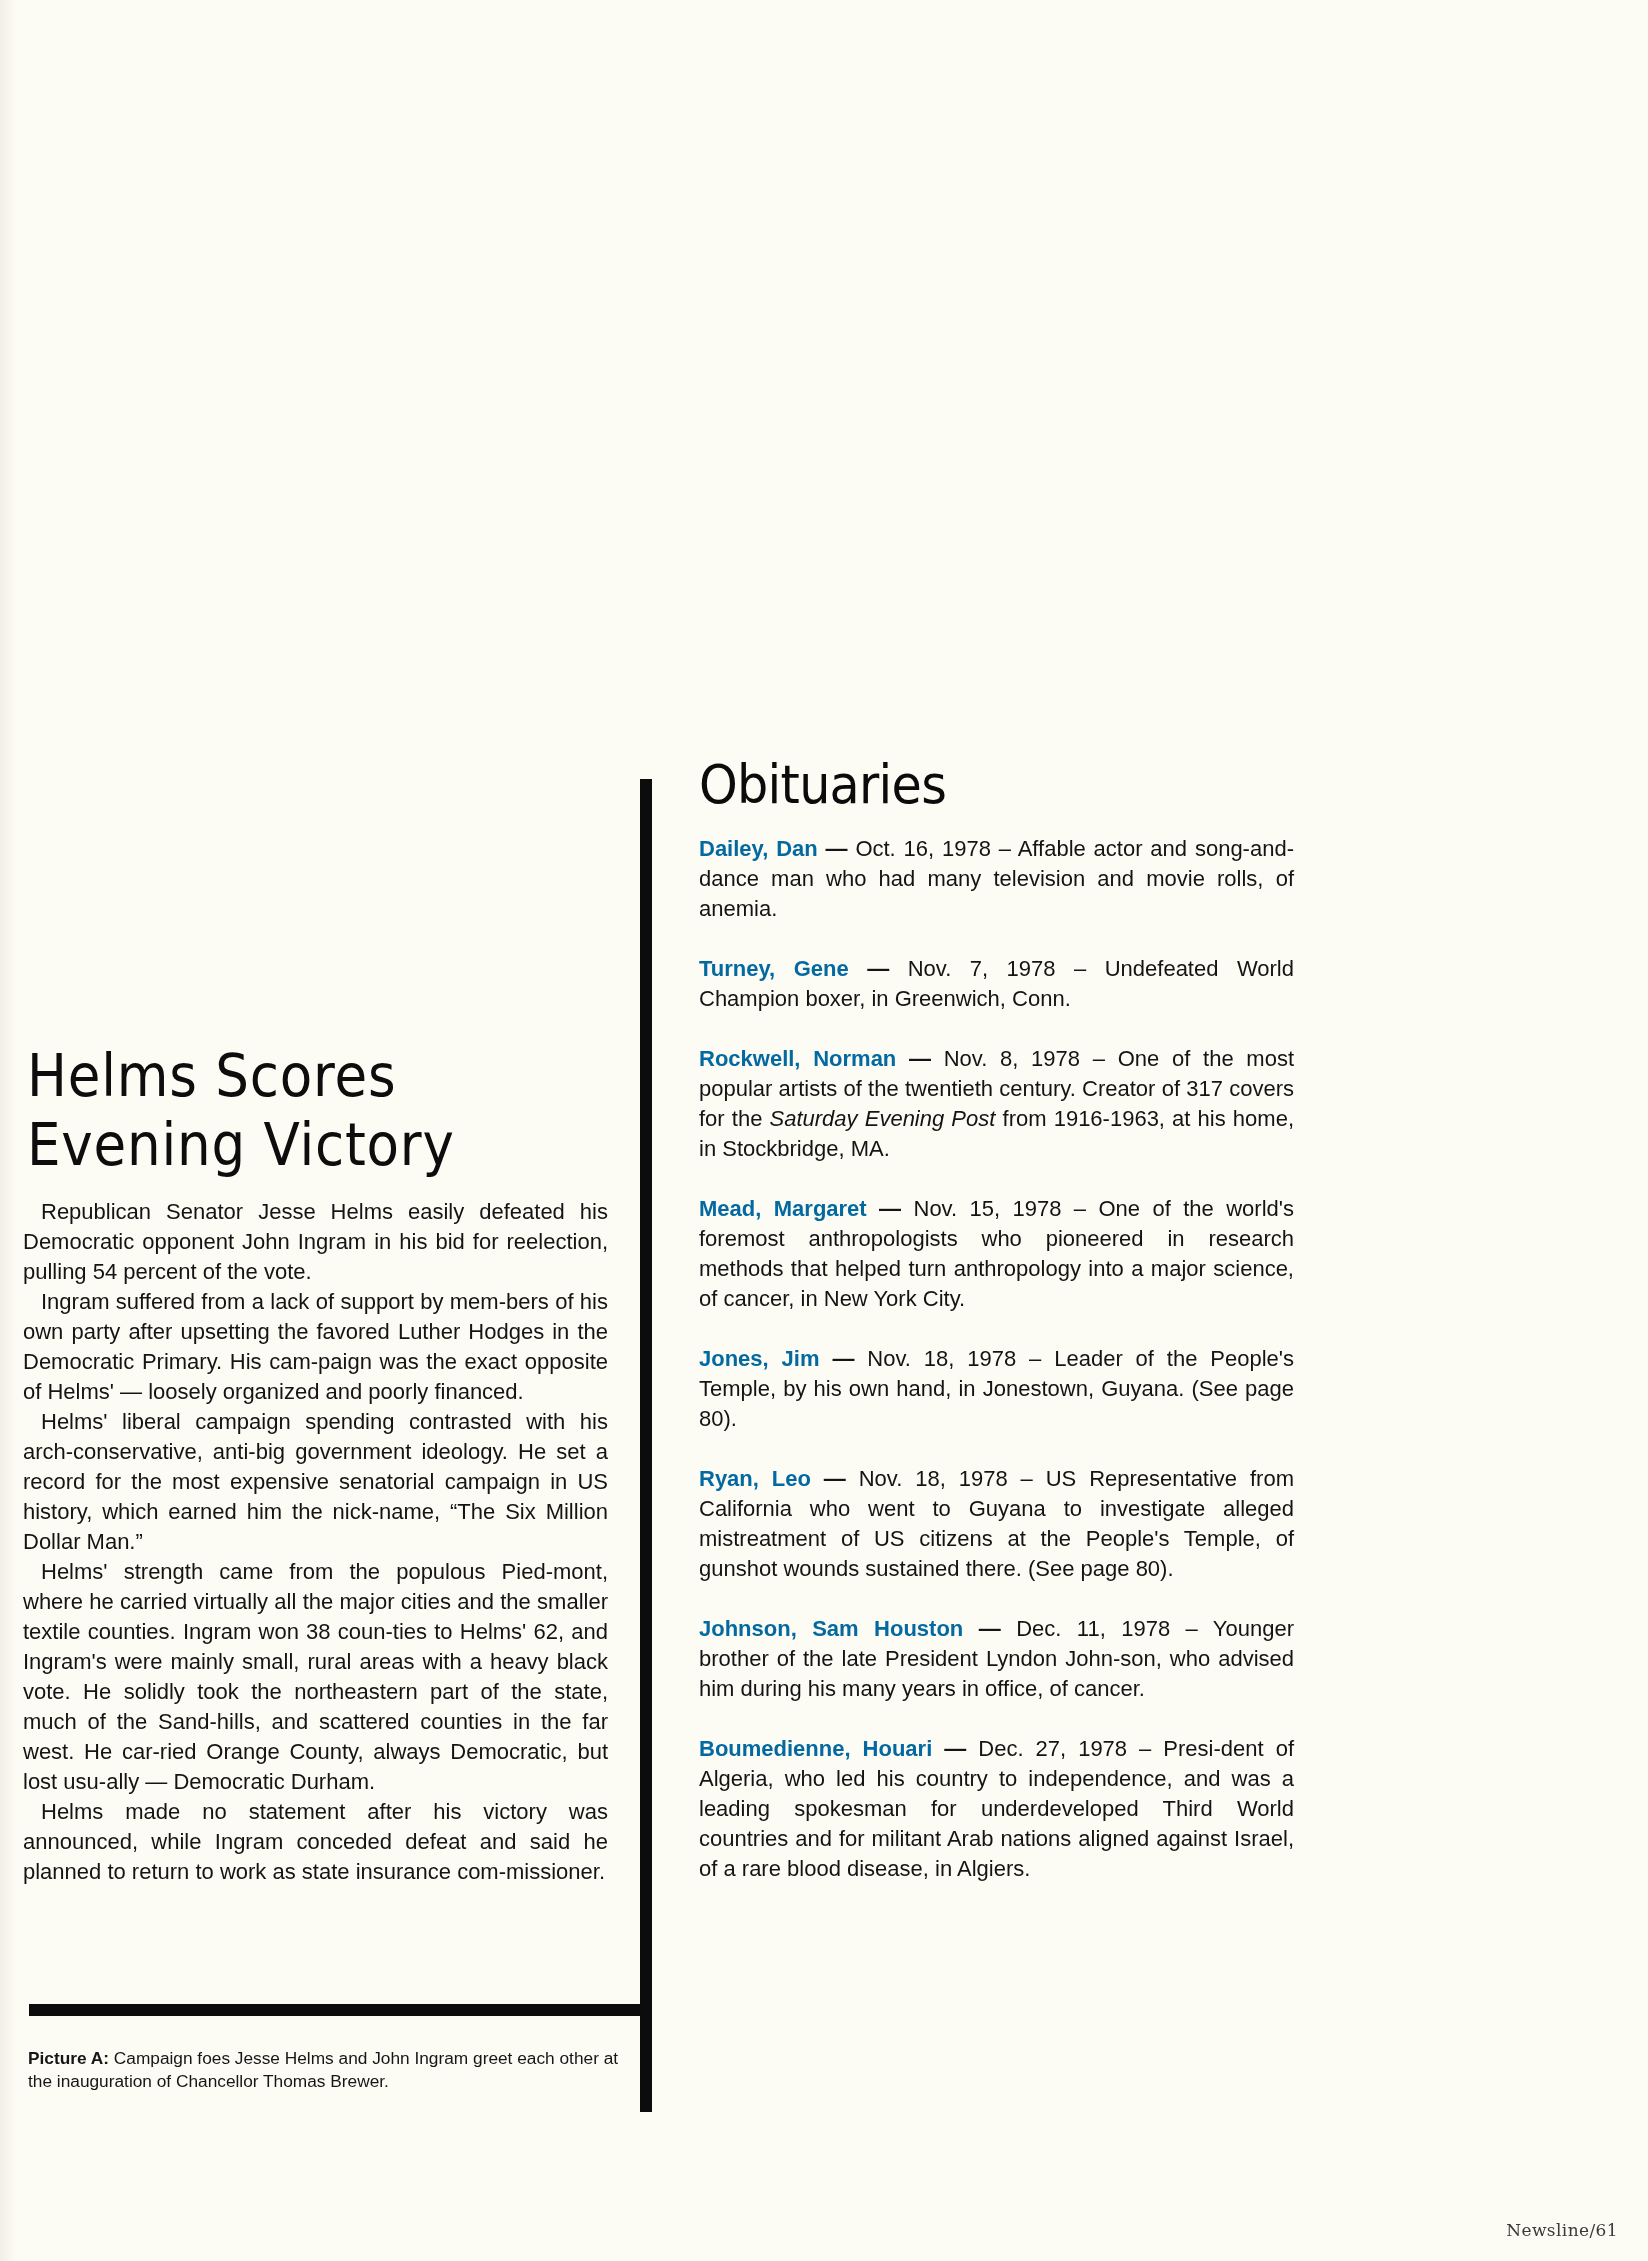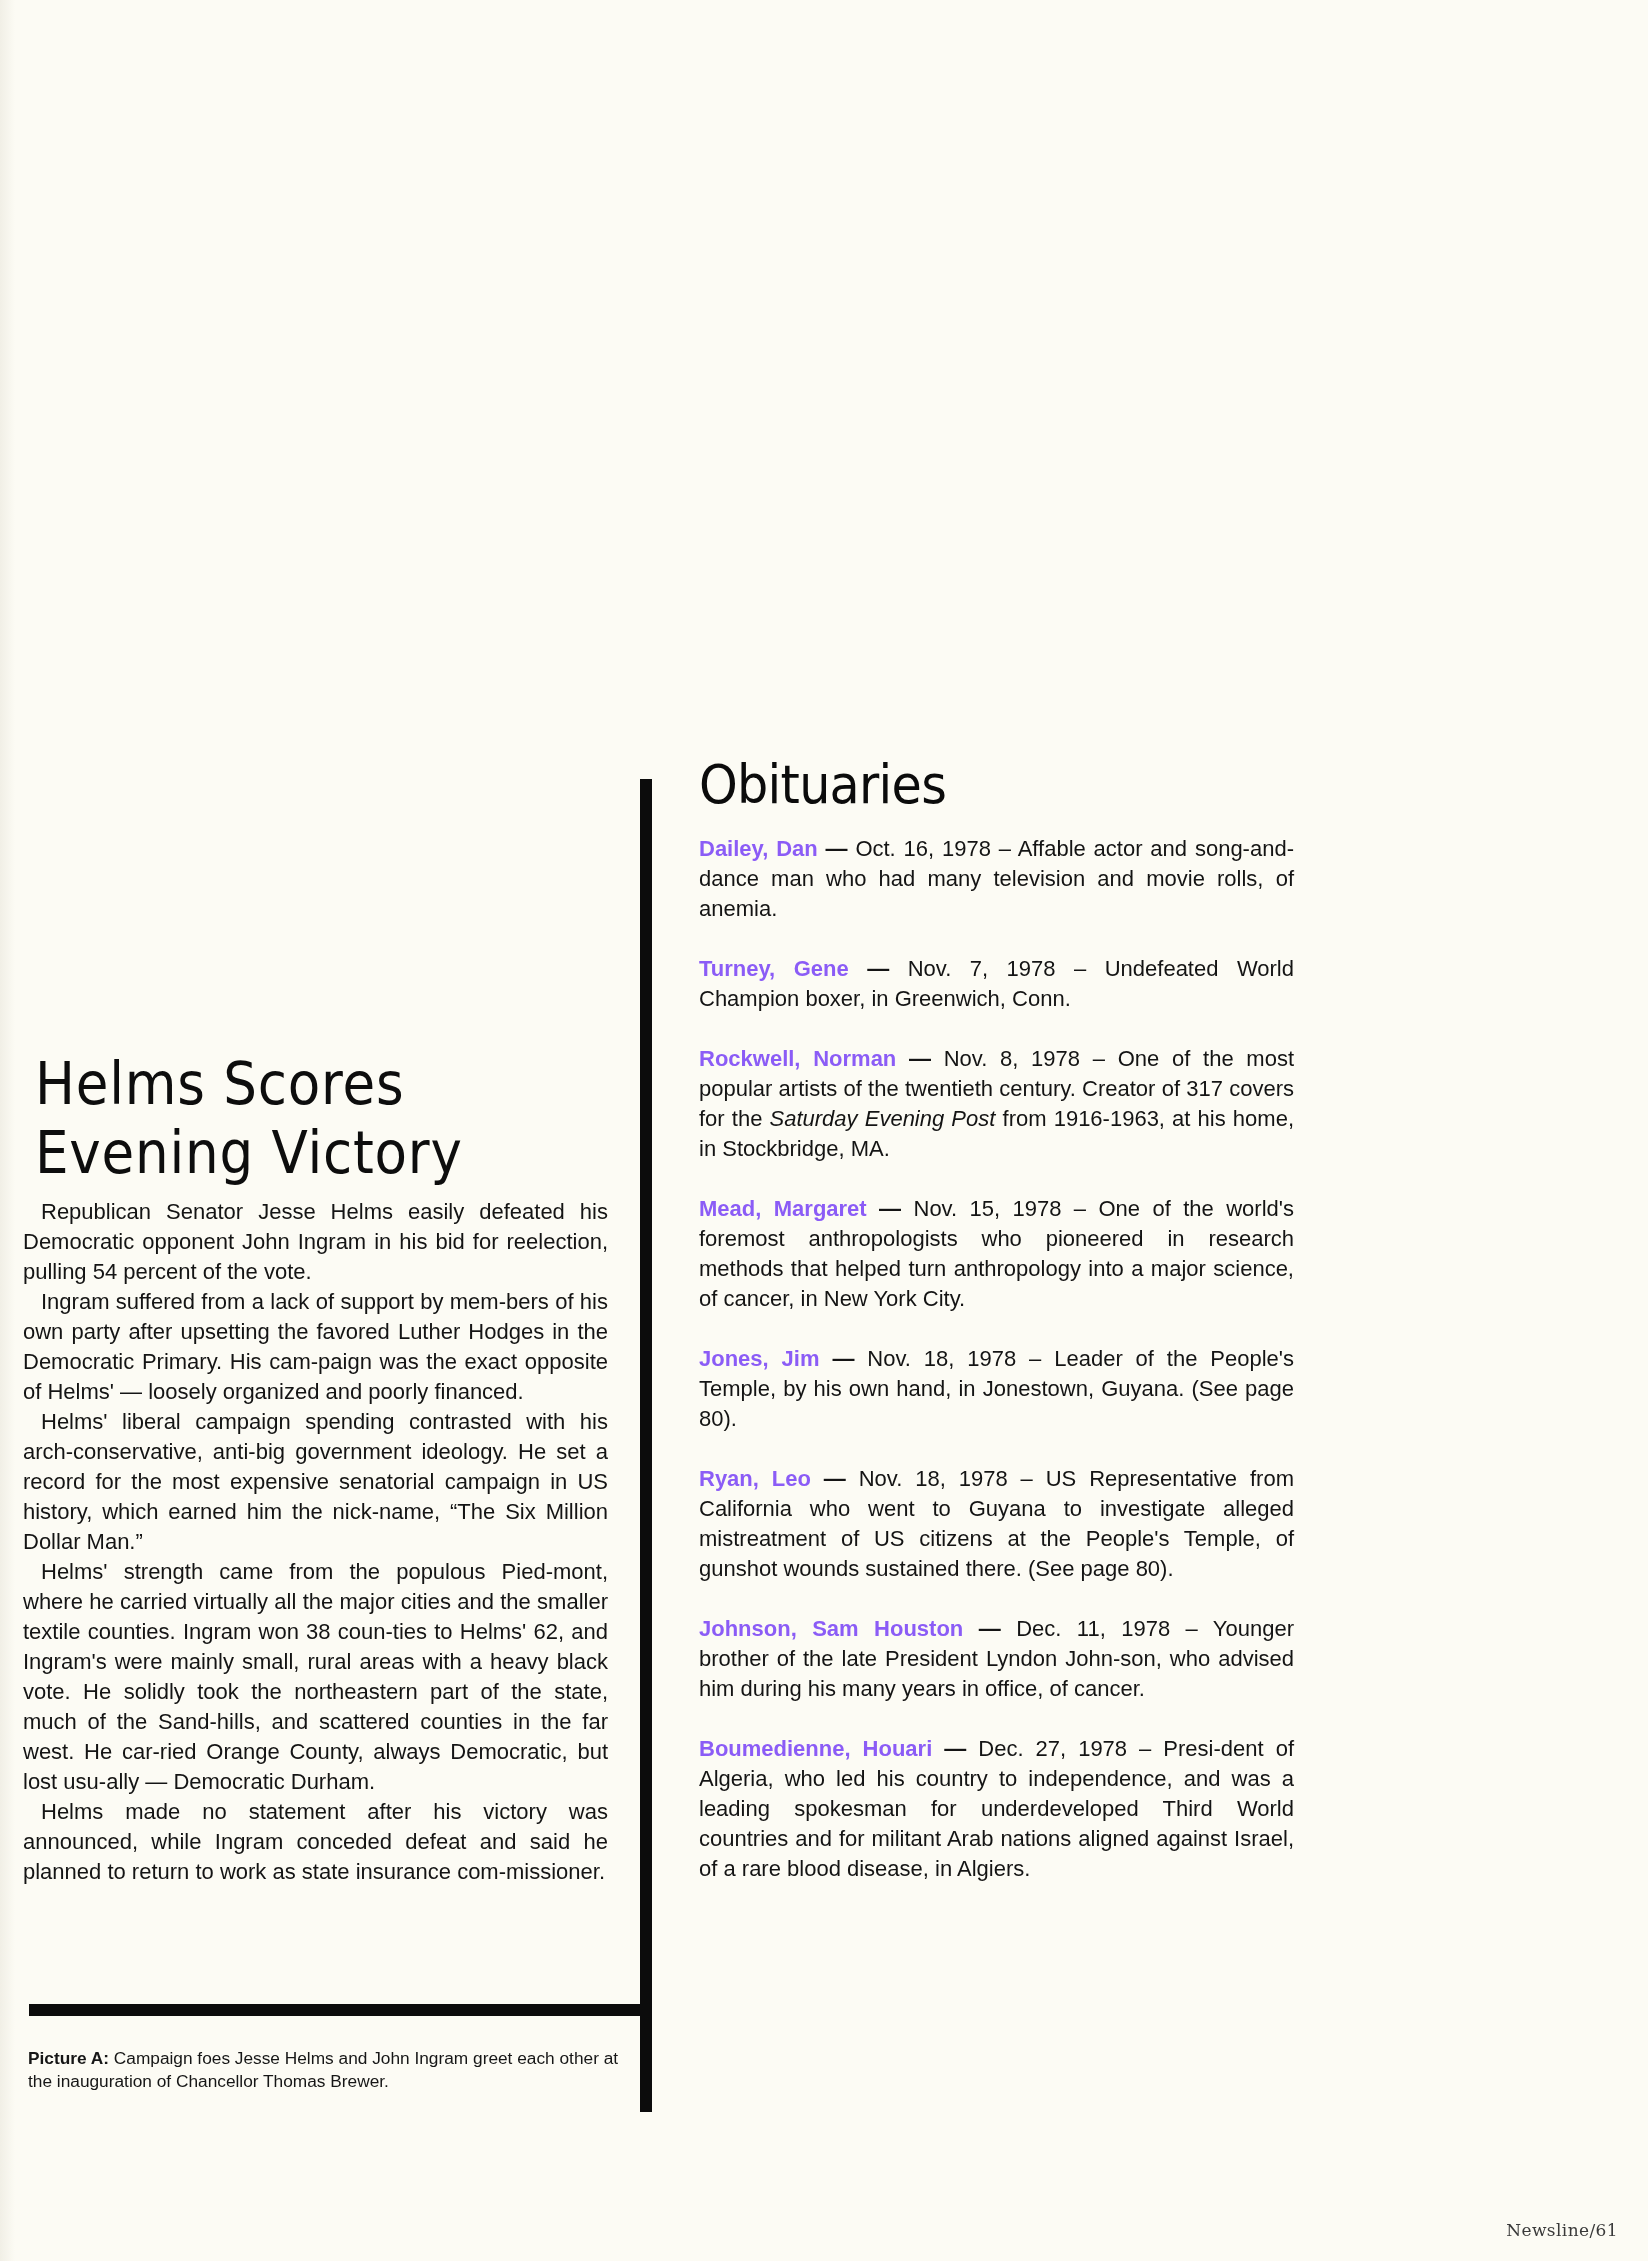--- a/index.html
+++ b/index.html
@@ -27,21 +27,21 @@
       position: absolute;
       left: 23px;
       top: 1037px;
       width: 585px;
     }
     .article-title {
       font-family: "DejaVu Sans", sans-serif;
       font-weight: normal;
       font-size: 59px;
       line-height: 69px;
-      margin: 12px;
+      margin: 4px;
       letter-spacing: 0.8px;
       color: #0d0d0d;
       font-stretch: condensed;
     }
     .article-body {
       position: absolute;
       left: 0;
       top: 160px;
       width: 585px;
       font-size: 22px;
@@ -107,21 +107,21 @@
     }
     .obit {
       font-size: 22px;
       line-height: 30px;
       text-align: justify;
       color: #141414;
       margin: 0 0 30px 0;
     }
     .obit .obit-name {
       font-weight: bold;
-      color: #8b5cf6;
+      color: #0369a1;
     }
     .obit .obit-dash-bold {
       font-weight: bold;
     }
     .obit em {
     }
 
     
     .folio {
       position: absolute;

